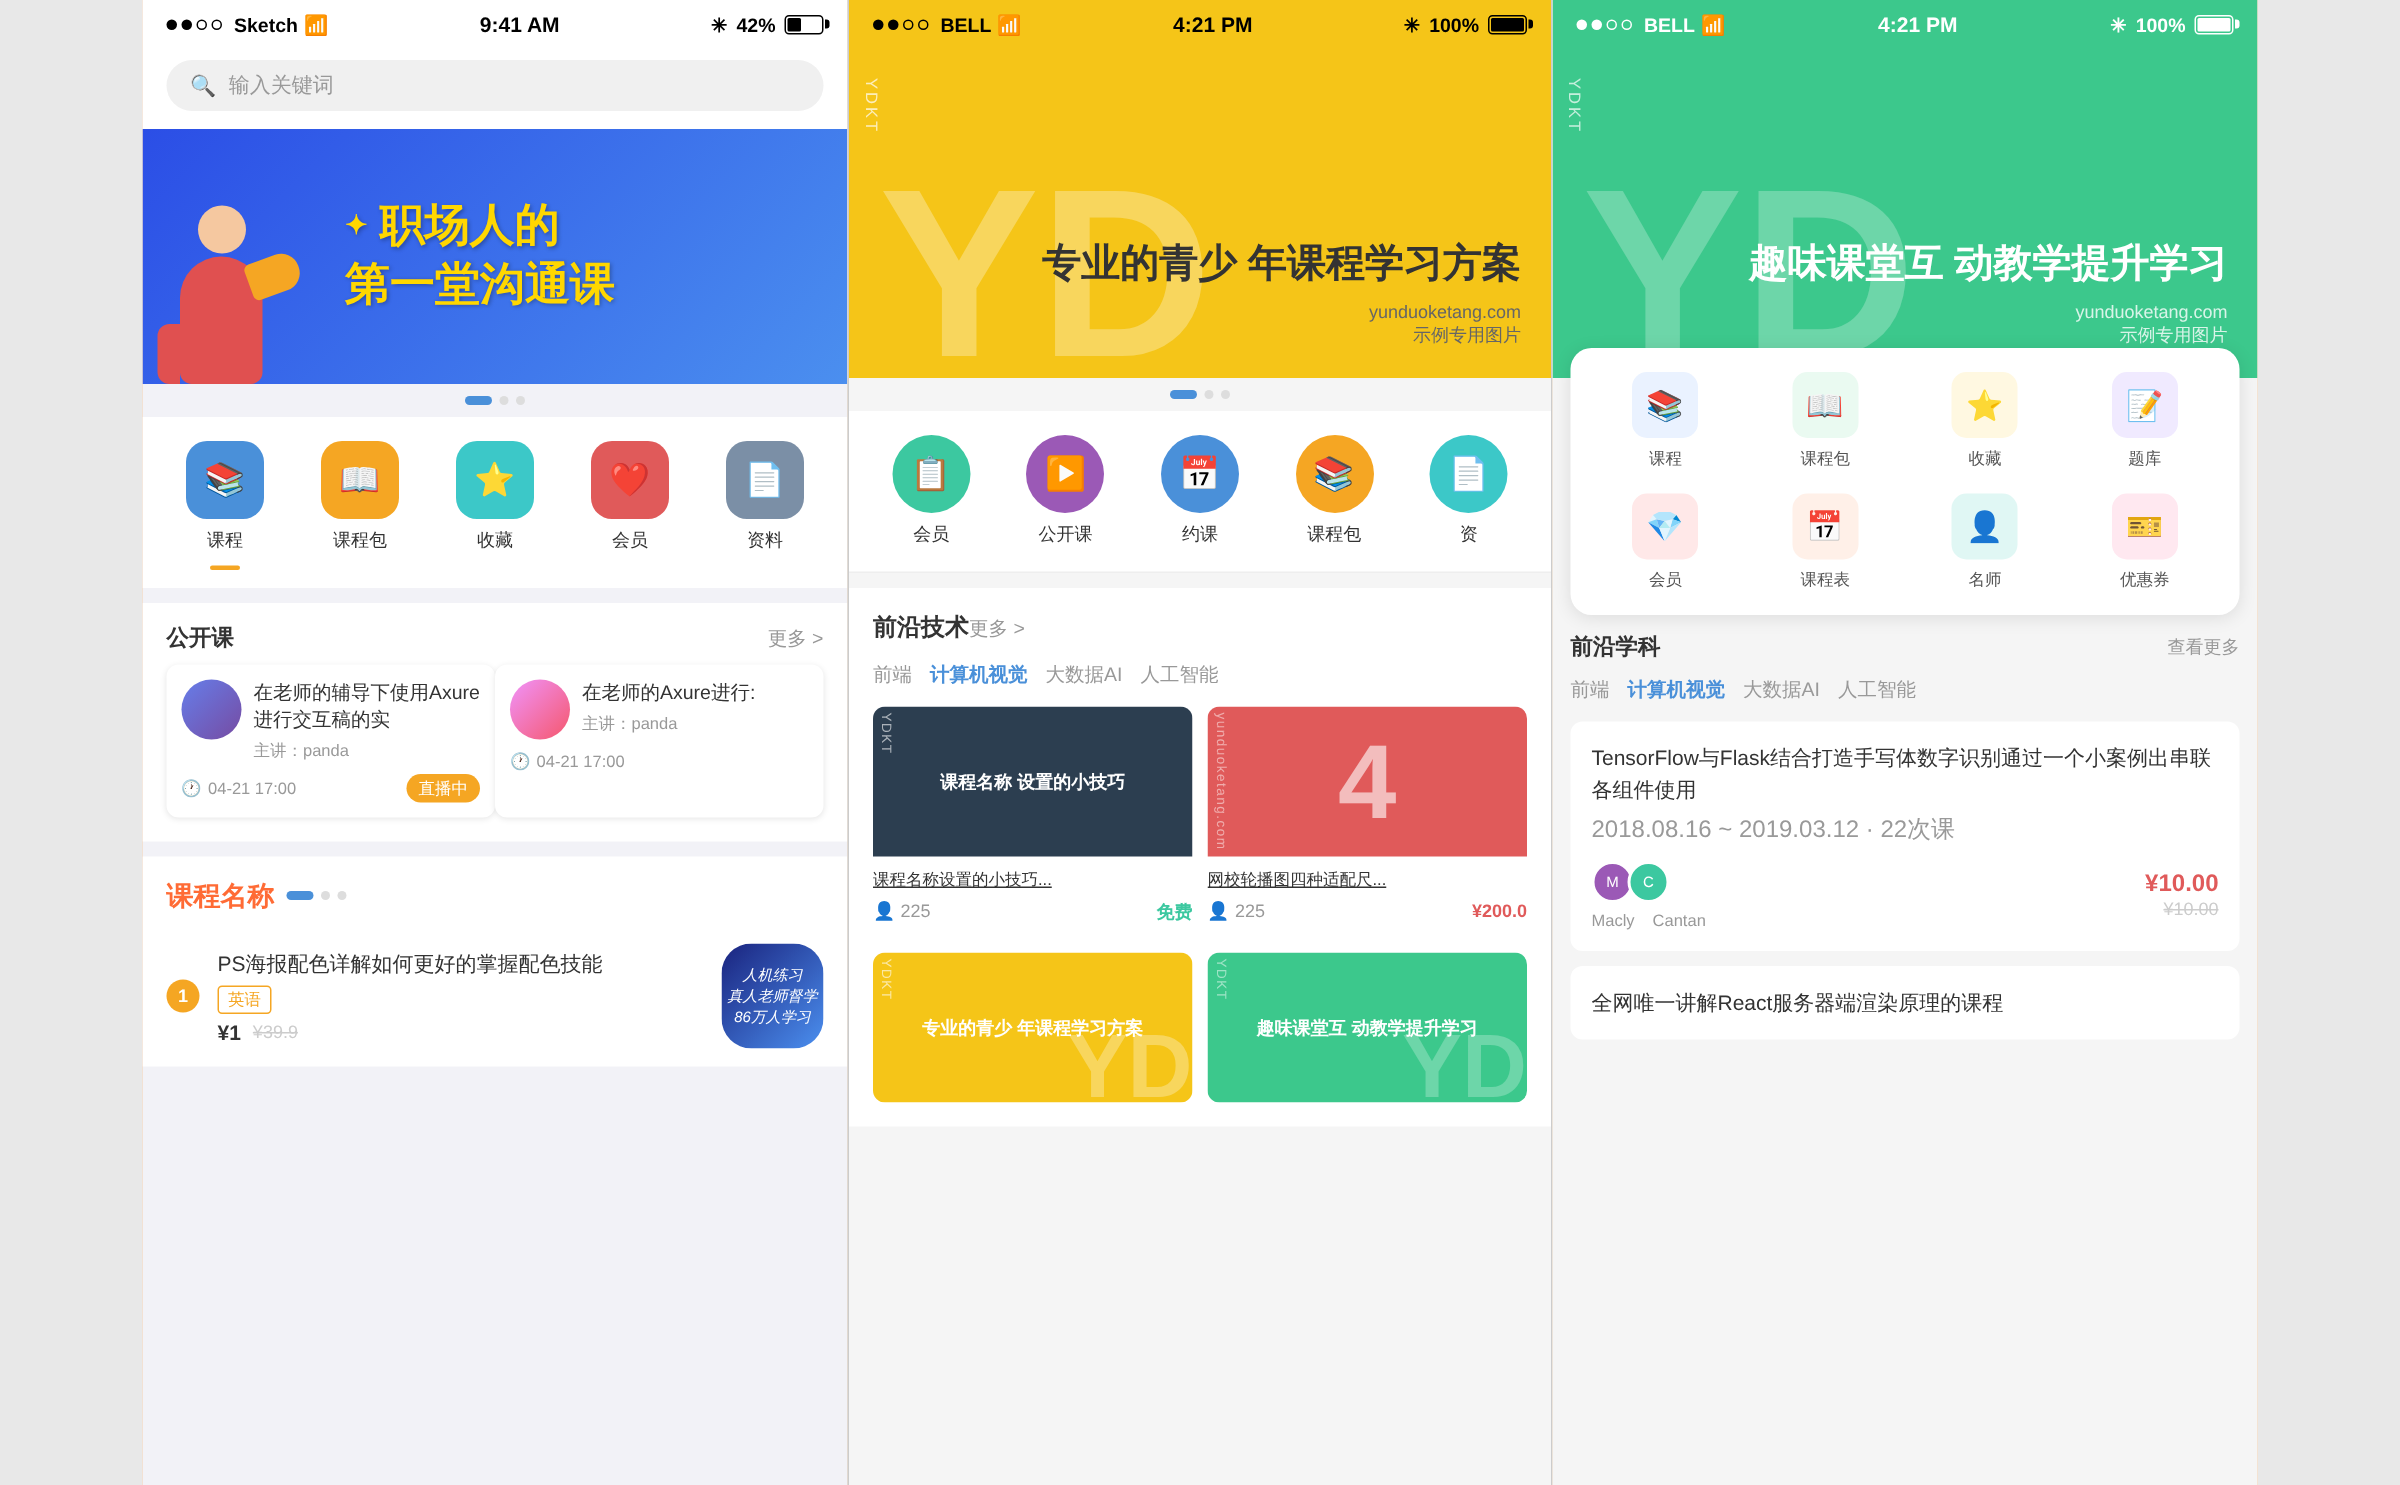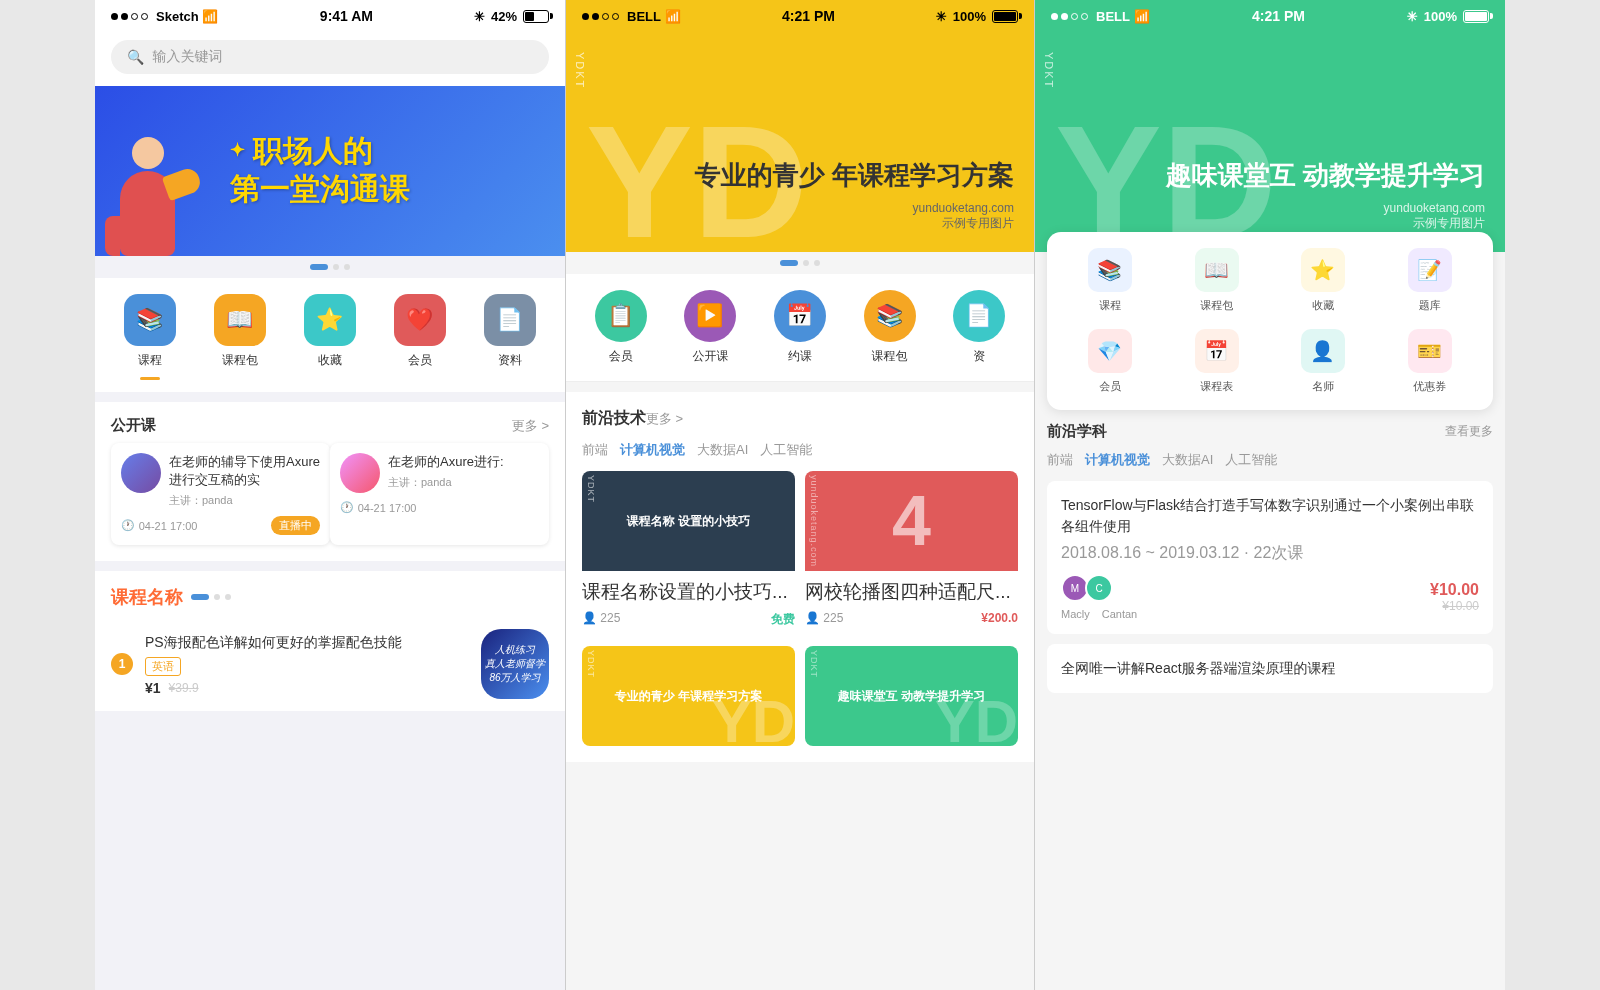--- a/index.html
+++ b/index.html
@@ -307,21 +307,21 @@
     .grid-thumb-text {
       font-size: 12px;
       font-weight: 700;
       color: #fff;
       text-align: center;
       z-index: 2;
       padding: 8px;
       line-height: 1.4;
     }
     .grid-info { padding: 8px 0; }
-    .grid-title { font-size: 19px; color: #333; }
+    .grid-title { font-size: 11px; color: #333; text-decoration: underline; }
     .grid-stats { display: flex; justify-content: space-between; margin-top: 6px; font-size: 12px; }
     .grid-students { color: #999; }
     .grid-price { color: #E05A5A; font-weight: 700; }
     .grid-free { color: #3CC8A0; font-weight: 700; }
 
     
     .screen3 { background: #f5f5f5; }
     .banner3 {
       width: 100%;
       height: 220px;

